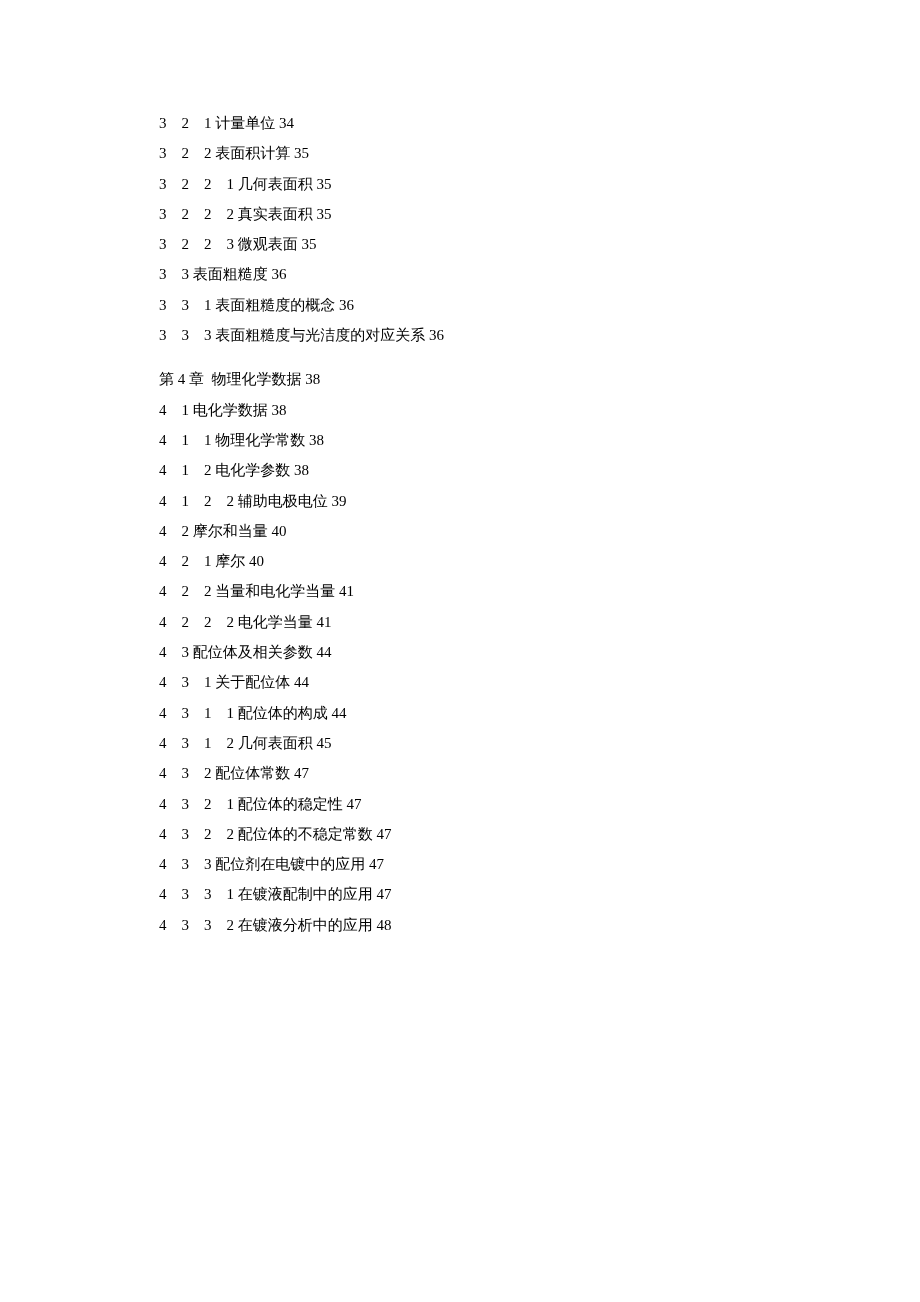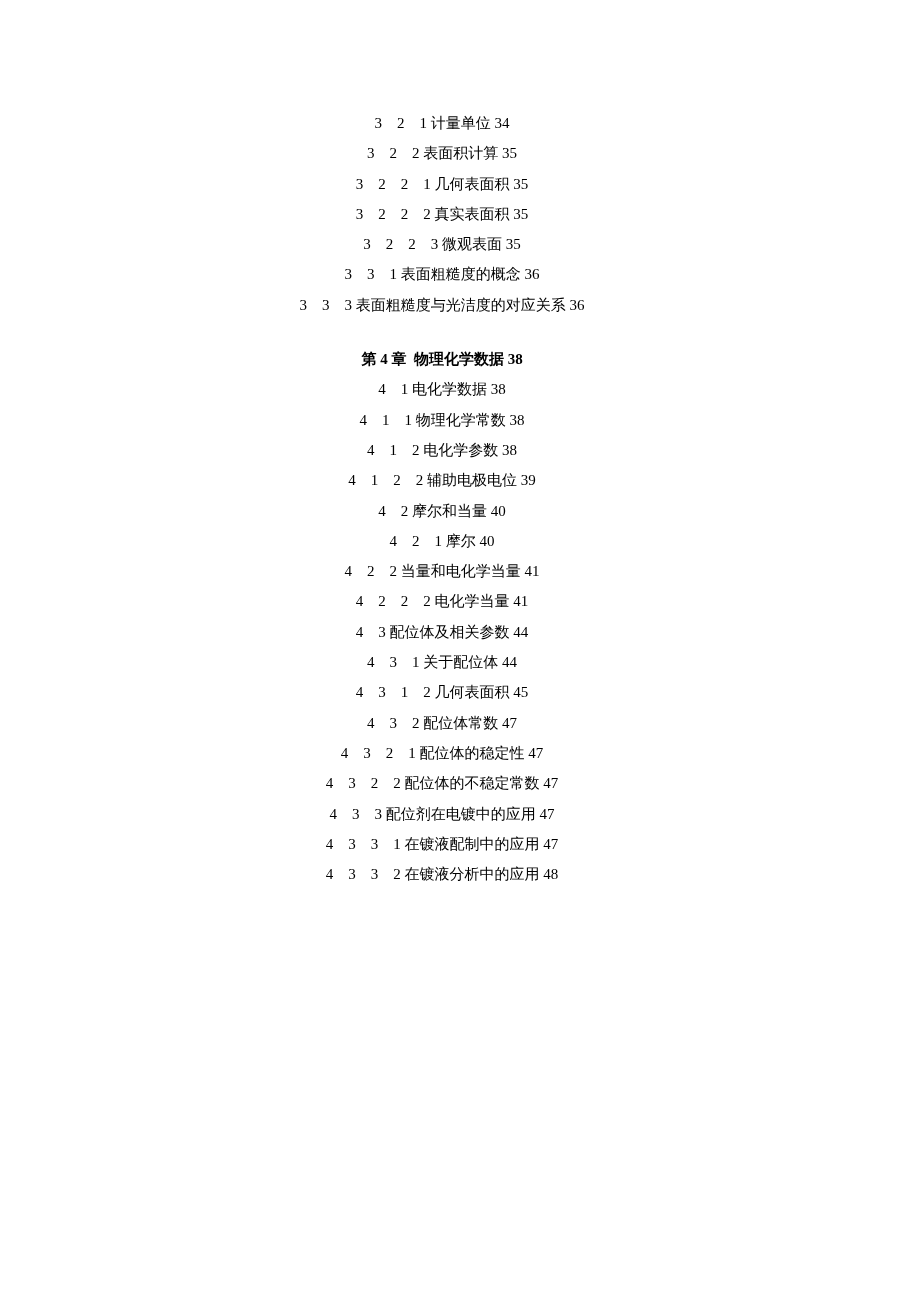--- a/index.html
+++ b/index.html
@@ -11,62 +11,63 @@
     color: #000000;
     line-height: 2.02;
   }
   .page {
     width: 824px;
     min-height: 1302px;
     padding-top: 108px;
     padding-left: 159px;
     padding-right: 99px;
     box-sizing: border-box;
-    text-align: center;
   }
   .toc-entry {
     white-space: pre;
   }
   .chapter-heading {
-    font-weight: bold;
-    margin-top: 24px;
+    font-weight: normal;
+    margin-top: 14px;
     white-space: pre;
   }
   .number-tail {
     font-family: "Times New Roman", Times, serif;
   }
 </style>
 </head>
 <body>
 
 <div class="page">
 
   <div id="section3">
       <div class="toc-entry"><span class="number-tail">3　2　1 </span><span>计量单位</span><span class="number-tail"> 34</span></div>
       <div class="toc-entry"><span class="number-tail">3　2　2 </span><span>表面积计算</span><span class="number-tail"> 35</span></div>
       <div class="toc-entry"><span class="number-tail">3　2　2　1 </span><span>几何表面积</span><span class="number-tail"> 35</span></div>
       <div class="toc-entry"><span class="number-tail">3　2　2　2 </span><span>真实表面积</span><span class="number-tail"> 35</span></div>
       <div class="toc-entry"><span class="number-tail">3　2　2　3 </span><span>微观表面</span><span class="number-tail"> 35</span></div>
+      <div class="toc-entry"><span class="number-tail">3　3 </span><span>表面粗糙度</span><span class="number-tail"> 36</span></div>
       <div class="toc-entry"><span class="number-tail">3　3　1 </span><span>表面粗糙度的概念</span><span class="number-tail"> 36</span></div>
       <div class="toc-entry"><span class="number-tail">3　3　3 </span><span>表面粗糙度与光洁度的对应关系</span><span class="number-tail"> 36</span></div>
     </div>
 
   <div class="chapter-heading"><span>第</span><span class="number-tail"> </span><span style="font-family:'Times New Roman',serif;">4</span><span class="number-tail"> </span><span>章  物理化学数据</span><span class="number-tail"> </span><span class="number-tail">38</span></div>
 
   <div id="section4">
       <div class="toc-entry"><span class="number-tail">4　1 </span><span>电化学数据</span><span class="number-tail"> 38</span></div>
       <div class="toc-entry"><span class="number-tail">4　1　1 </span><span>物理化学常数</span><span class="number-tail"> 38</span></div>
       <div class="toc-entry"><span class="number-tail">4　1　2 </span><span>电化学参数</span><span class="number-tail"> 38</span></div>
       <div class="toc-entry"><span class="number-tail">4　1　2　2 </span><span>辅助电极电位</span><span class="number-tail"> 39</span></div>
       <div class="toc-entry"><span class="number-tail">4　2 </span><span>摩尔和当量</span><span class="number-tail"> 40</span></div>
       <div class="toc-entry"><span class="number-tail">4　2　1 </span><span>摩尔</span><span class="number-tail"> 40</span></div>
       <div class="toc-entry"><span class="number-tail">4　2　2 </span><span>当量和电化学当量</span><span class="number-tail"> 41</span></div>
       <div class="toc-entry"><span class="number-tail">4　2　2　2 </span><span>电化学当量</span><span class="number-tail"> 41</span></div>
       <div class="toc-entry"><span class="number-tail">4　3 </span><span>配位体及相关参数</span><span class="number-tail"> 44</span></div>
       <div class="toc-entry"><span class="number-tail">4　3　1 </span><span>关于配位体</span><span class="number-tail"> 44</span></div>
+      <div class="toc-entry"><span class="number-tail">4　3　1　1 </span><span>配位体的构成</span><span class="number-tail"> 44</span></div>
       <div class="toc-entry"><span class="number-tail">4　3　1　2 </span><span>几何表面积</span><span class="number-tail"> 45</span></div>
       <div class="toc-entry"><span class="number-tail">4　3　2 </span><span>配位体常数</span><span class="number-tail"> 47</span></div>
       <div class="toc-entry"><span class="number-tail">4　3　2　1 </span><span>配位体的稳定性</span><span class="number-tail"> 47</span></div>
       <div class="toc-entry"><span class="number-tail">4　3　2　2 </span><span>配位体的不稳定常数</span><span class="number-tail"> 47</span></div>
       <div class="toc-entry"><span class="number-tail">4　3　3 </span><span>配位剂在电镀中的应用</span><span class="number-tail"> 47</span></div>
       <div class="toc-entry"><span class="number-tail">4　3　3　1 </span><span>在镀液配制中的应用</span><span class="number-tail"> 47</span></div>
       <div class="toc-entry"><span class="number-tail">4　3　3　2 </span><span>在镀液分析中的应用</span><span class="number-tail"> 48</span></div>
     </div>
 
 </div>

